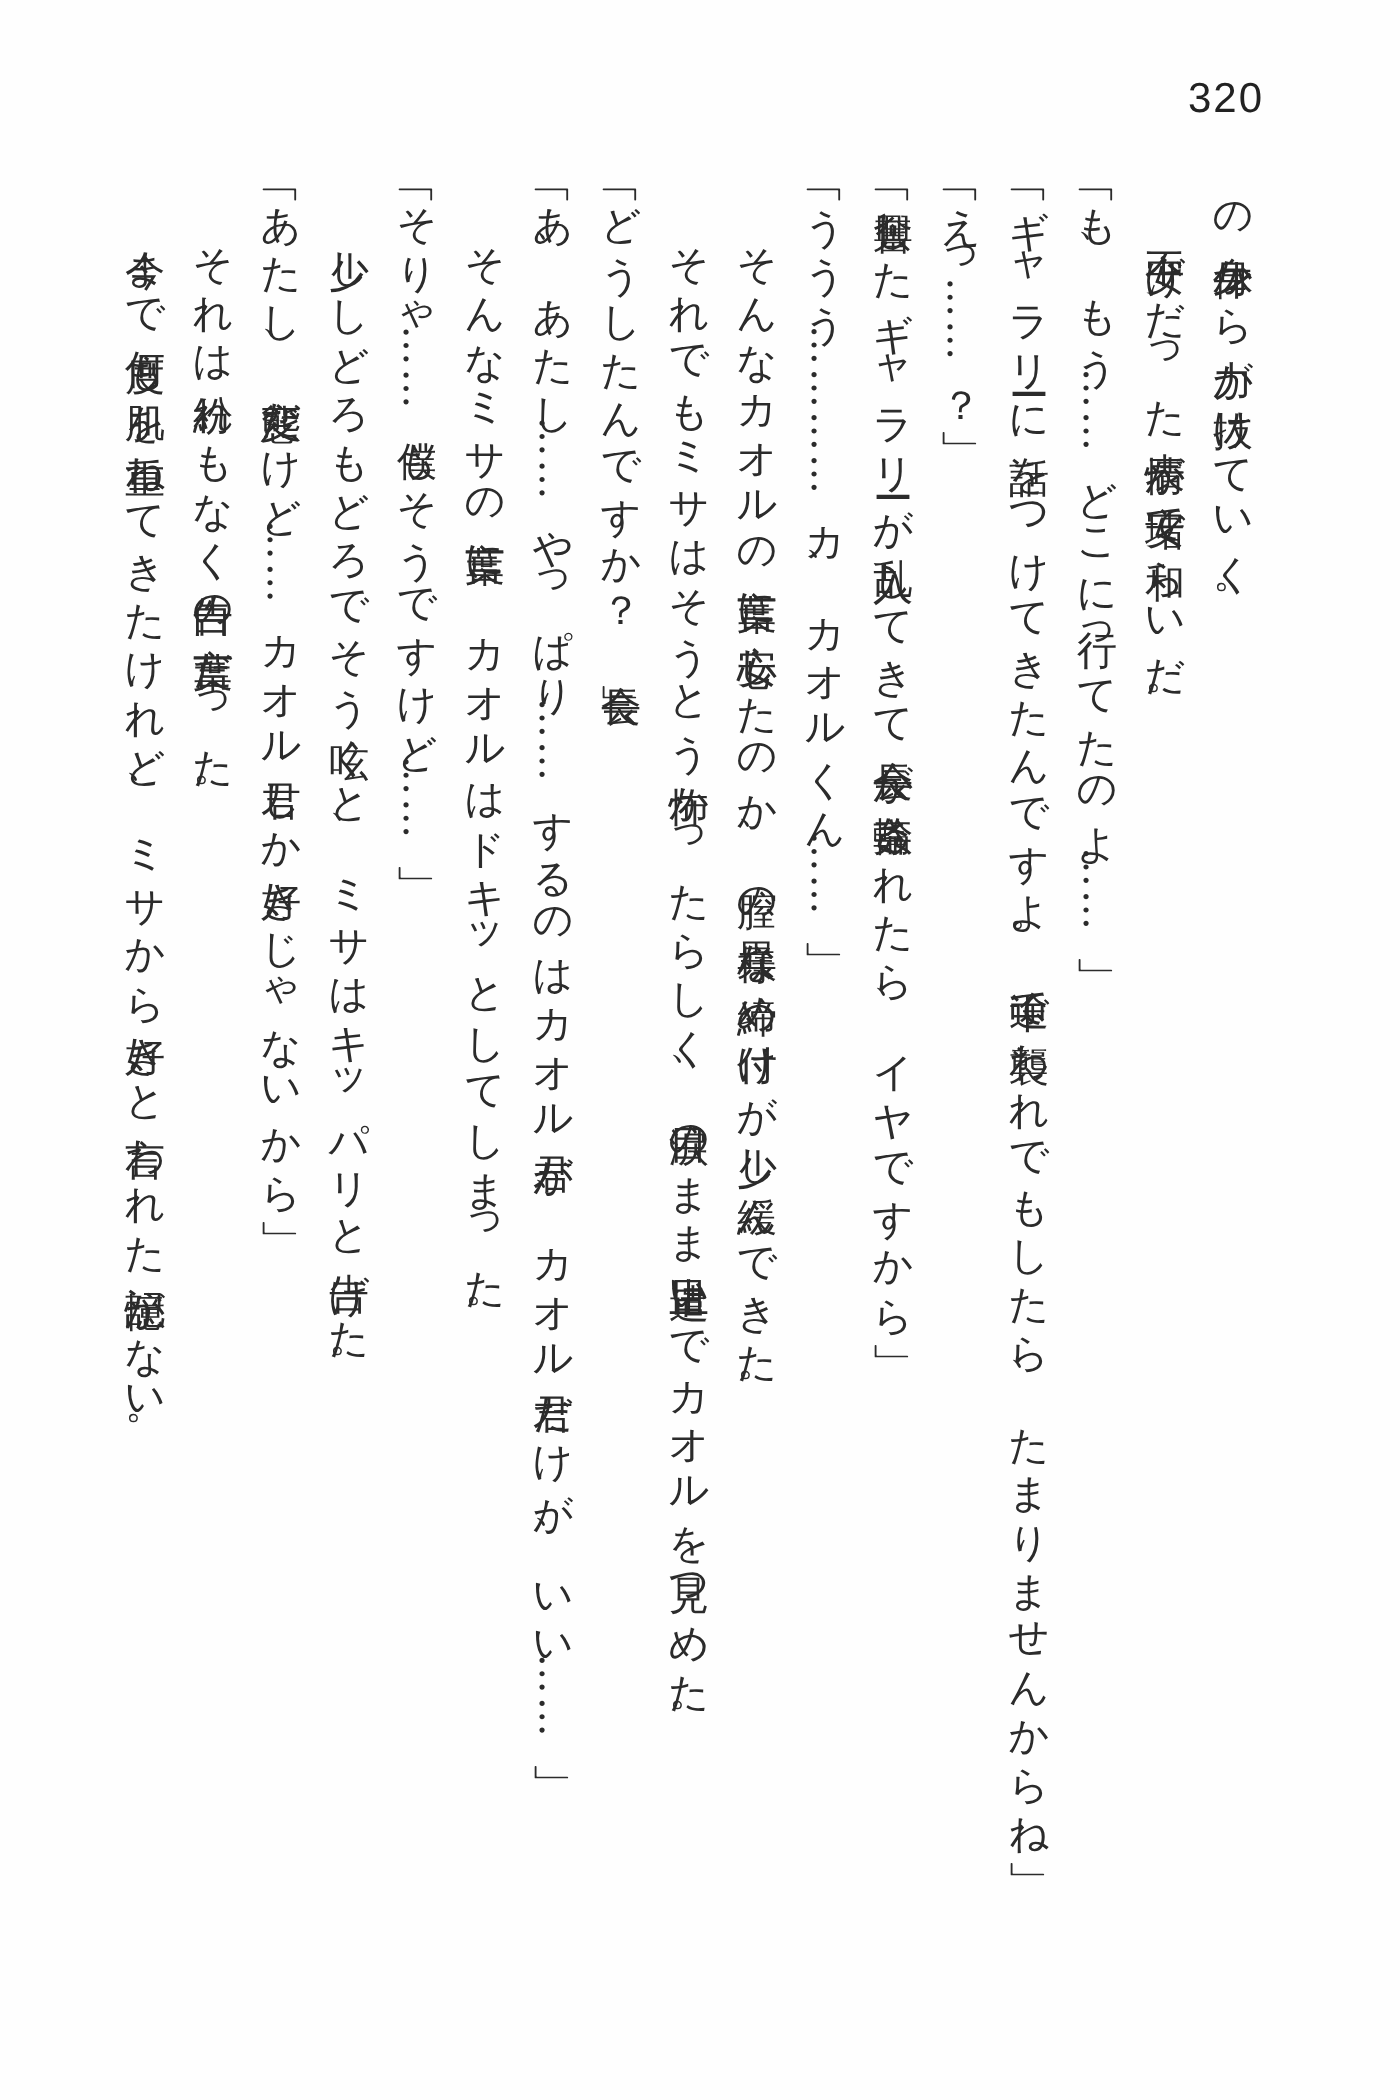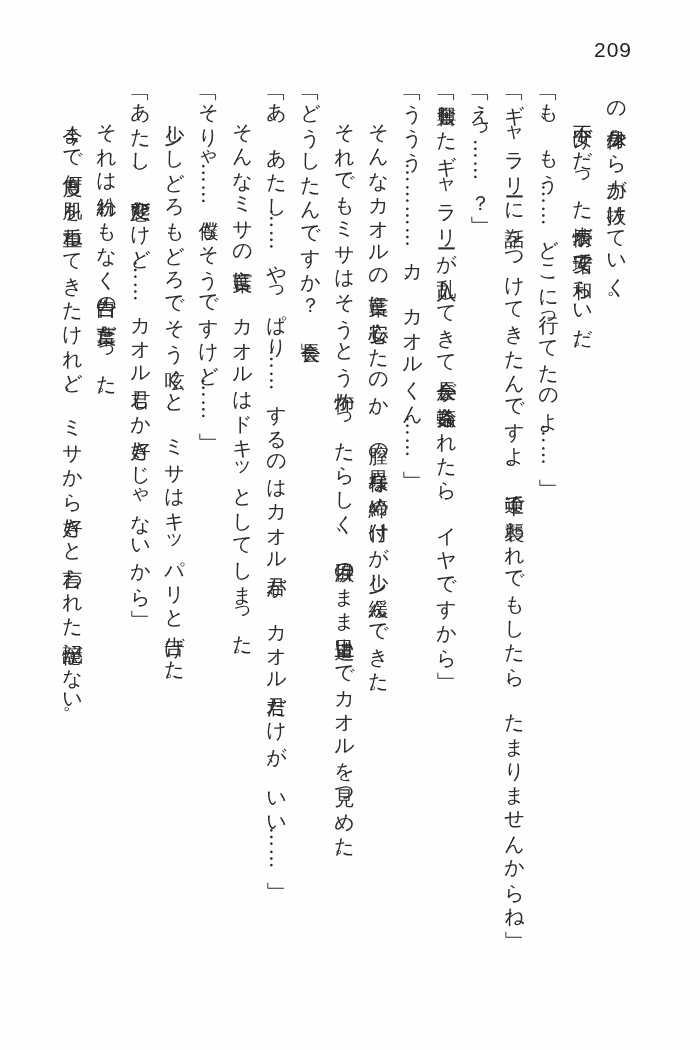--- a/index.html
+++ b/index.html
@@ -39,21 +39,21 @@
   .text-block p {
     margin: 0;
     padding: 0;
     white-space: pre-wrap;
   }
 </style>
 </head>
 <body>
 
 <div class="page">
-  <div class="page-number">209</div>
+  <div class="page-number">320</div>
 
   <div class="text-block">
     <p>の身体から力が抜けていく。</p>
     <p>　不安げだった表情が安堵で和らいだ。</p>
     <p>「も、もう……どこに行ってたのよ……」</p>
     <p>「ギャラリーに話をつけてきたんですよ。途中で襲われでもしたら、たまりませんからね」</p>
     <p>「えっ……？」</p>
     <p>「興奮したギャラリーが乱入してきて会長が輪姦されたら、イヤですから」</p>
     <p>「ううう…………カ、カオルくん……」</p>
     <p>　そんなカオルの言葉に安心したのか、膣の異様な締め付けが少し緩んできた。</p>

